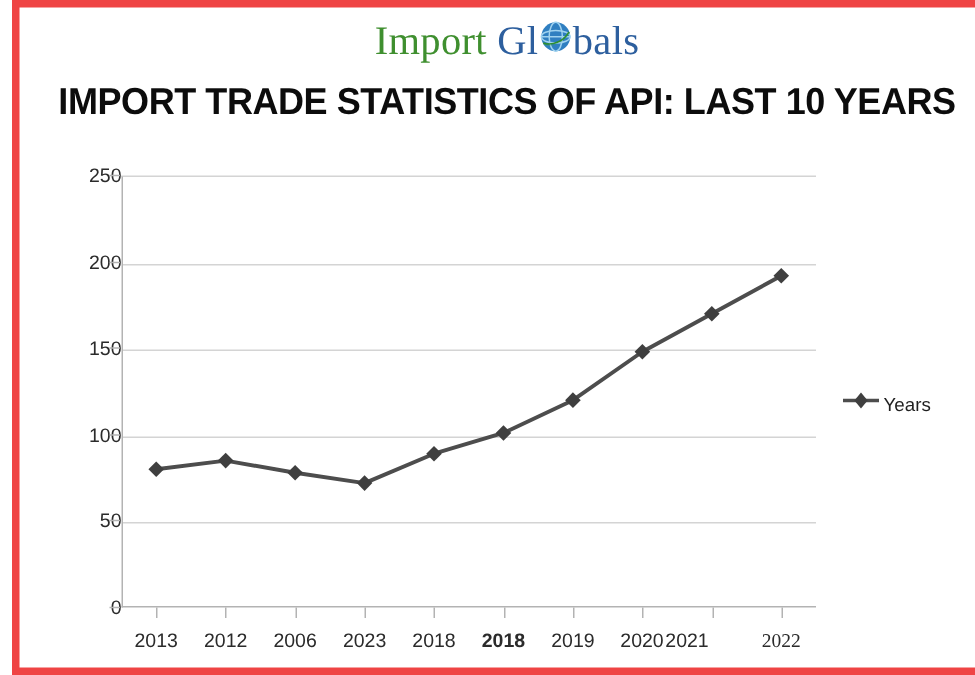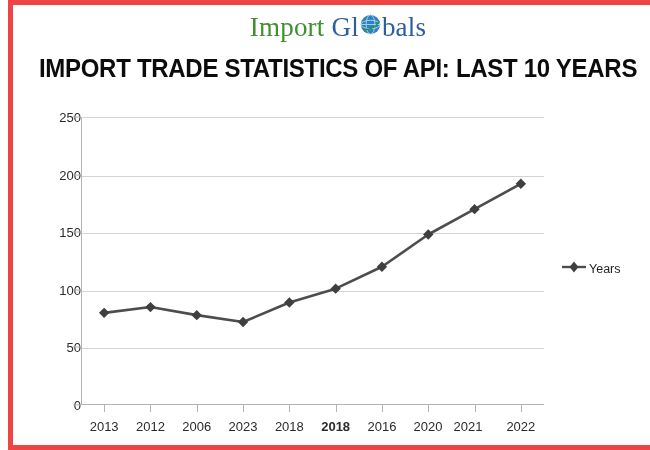--- a/index.html
+++ b/index.html
@@ -222,27 +222,27 @@
       <div class="xtick-label" style="left: 69.45px;">2012</div>
       <div class="xtick-mark" style="left: 69.45px;"></div>
       <div class="xtick-label" style="left: 115.75px;">2006</div>
       <div class="xtick-mark" style="left: 115.75px;"></div>
       <div class="xtick-label" style="left: 162.05px;">2023</div>
       <div class="xtick-mark" style="left: 162.05px;"></div>
       <div class="xtick-label" style="left: 208.35px;">2018</div>
       <div class="xtick-mark" style="left: 208.35px;"></div>
       <div class="xtick-label" style="left: 254.65px; font-weight: bold;">2018</div>
       <div class="xtick-mark" style="left: 254.65px;"></div>
-      <div class="xtick-label" style="left: 300.95px;">2016</div>
+      <div class="xtick-label" style="left: 300.95px;">2019</div>
       <div class="xtick-mark" style="left: 300.95px;"></div>
       <div class="xtick-label" style="left: 347px;">2020</div>
       <div class="xtick-mark" style="left: 347.25px;"></div>
-      <div class="xtick-label" style="left: 387px; text-align: center;">2021</div>
+      <div class="xtick-label" style="left: 377px; text-align: center;">2021</div>
       <div class="xtick-mark" style="left: 393.55px;"></div>
-      <div class="xtick-label" style="left: 439.85px;">2022</div>
+      <div class="xtick-label" style="left: 439.85px; font-family: Liberation Serif, serif;">2022</div>
       <div class="xtick-mark" style="left: 439.85px;"></div>
     </div>
 
   <div id="legend">
     <span>
       <svg width="26" height="14" viewBox="0 0 26 14" aria-hidden="true">
         <line x1="1" y1="7" x2="25" y2="7" stroke="#4d4d4d" stroke-width="2.4"></line>
         <polygon points="13,1.6 17.4,7 13,12.4 8.6,7" fill="#3f3f3f"></polygon>
       </svg>
     </span>

